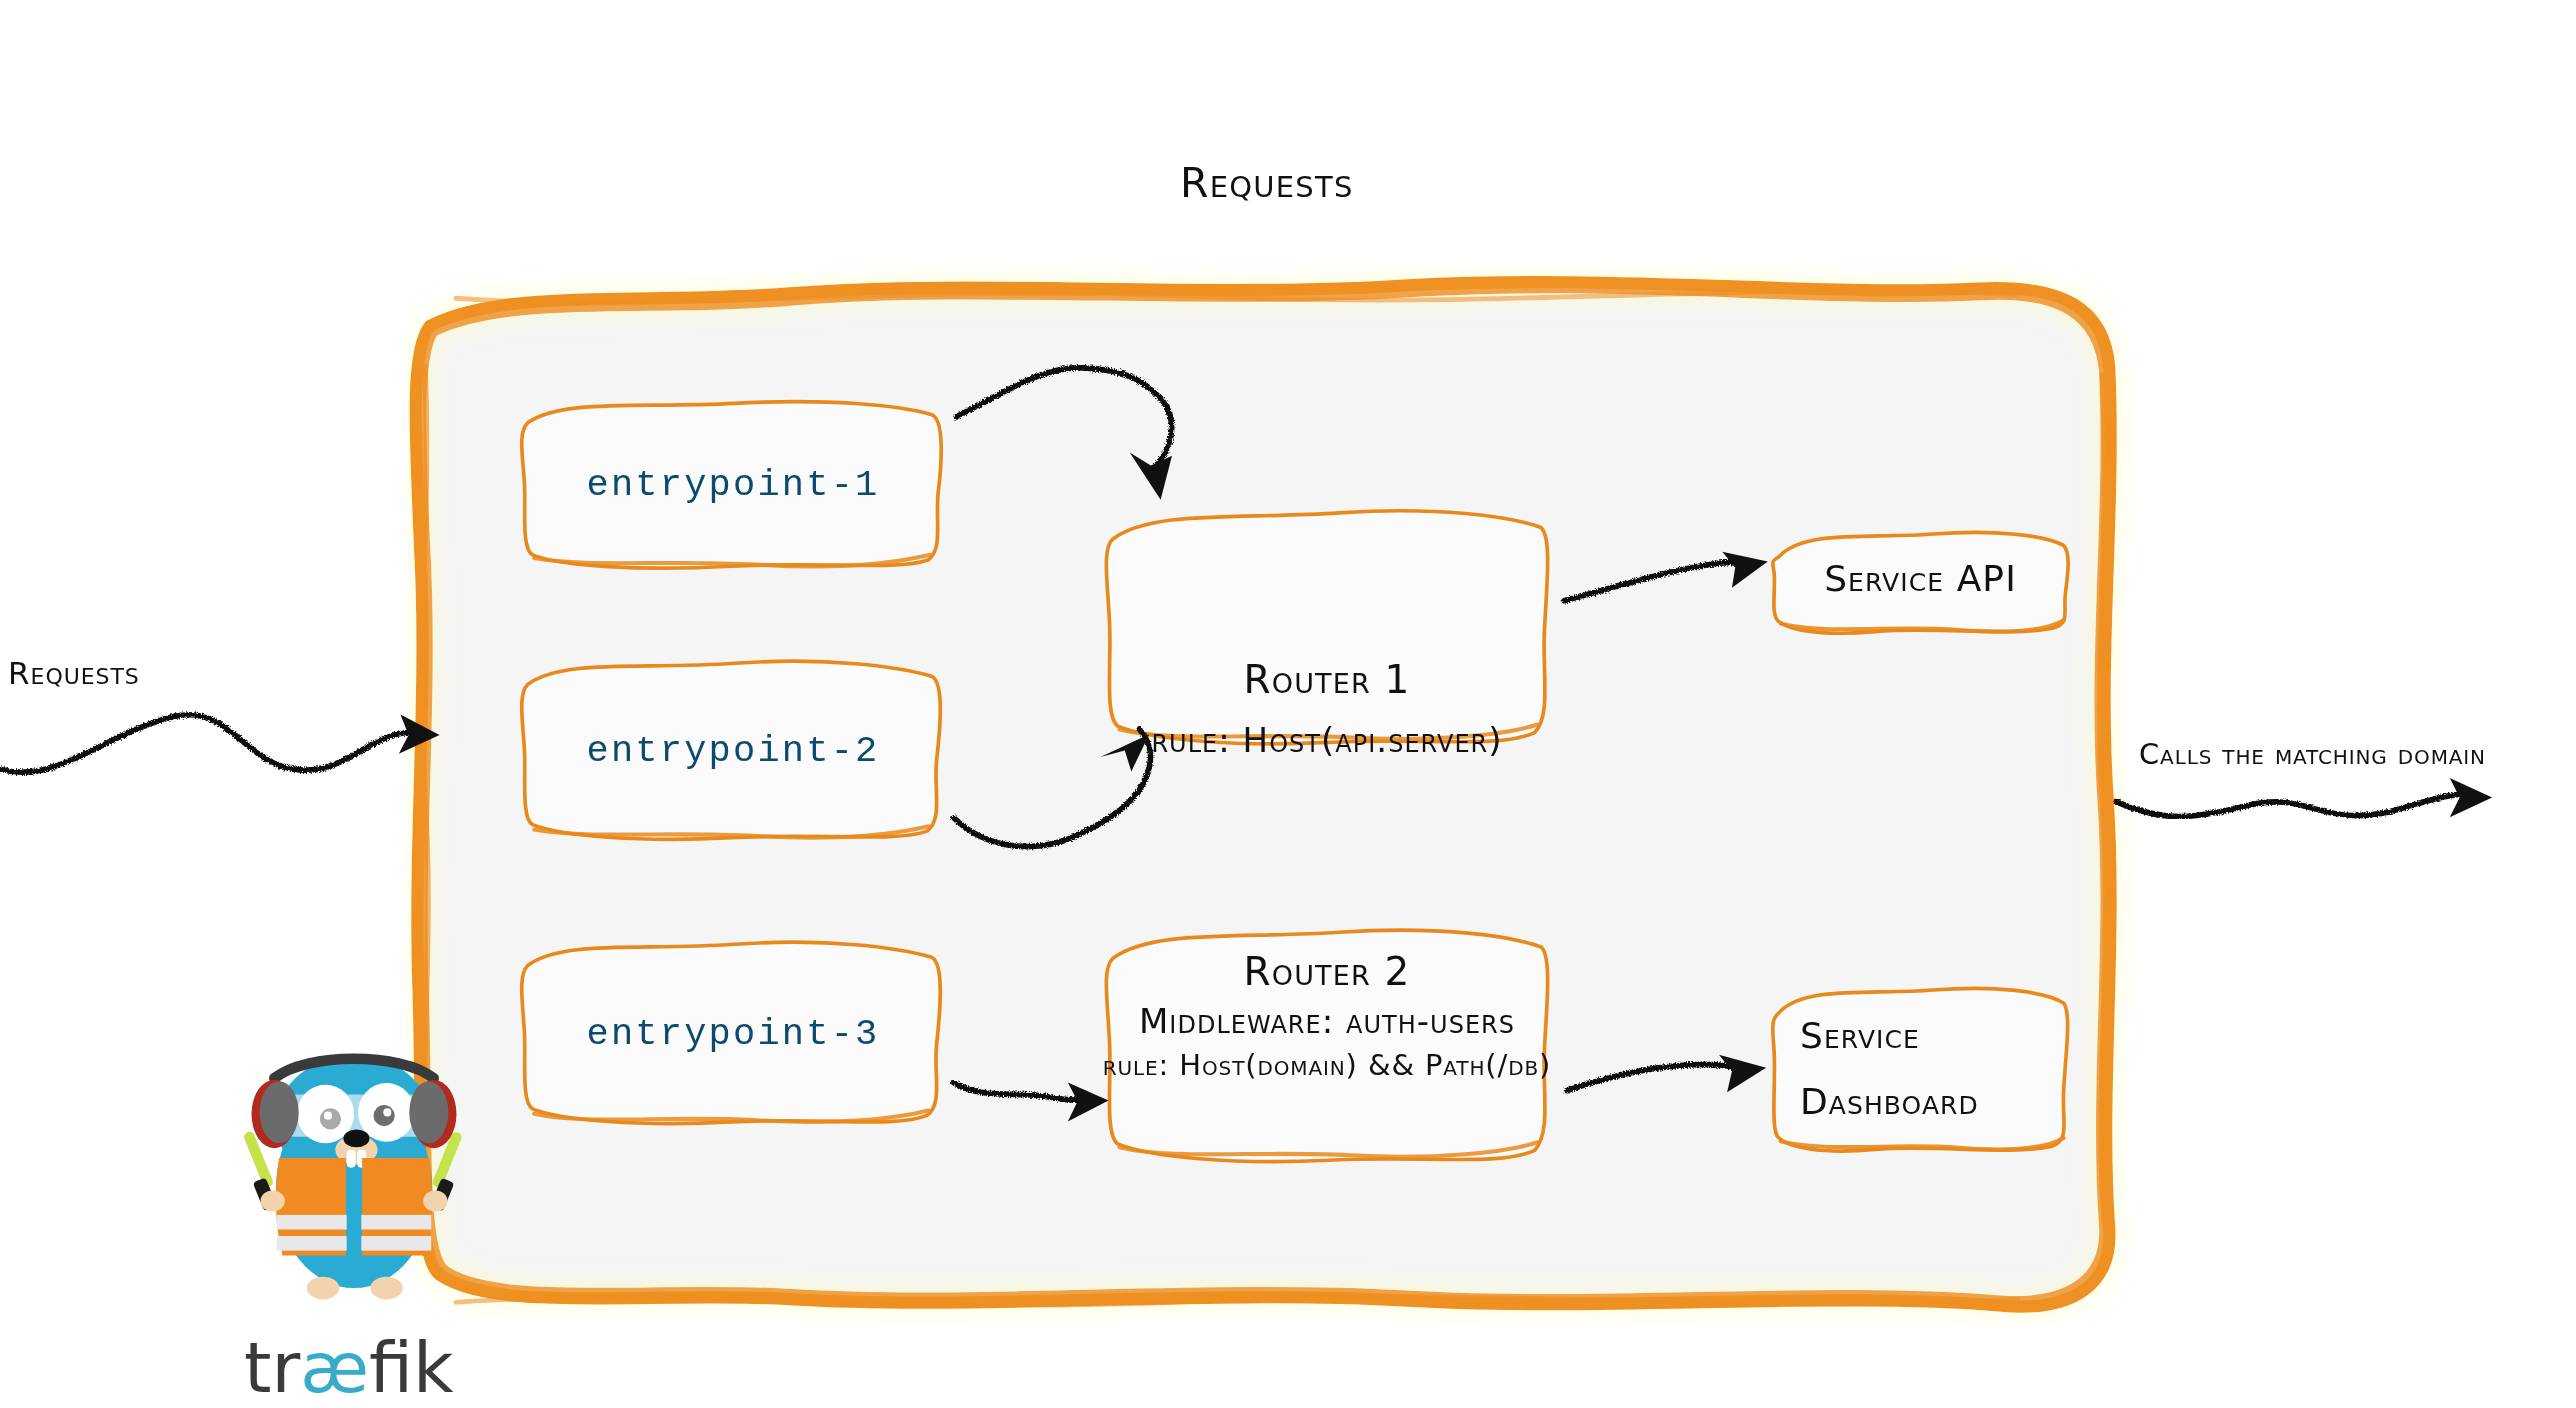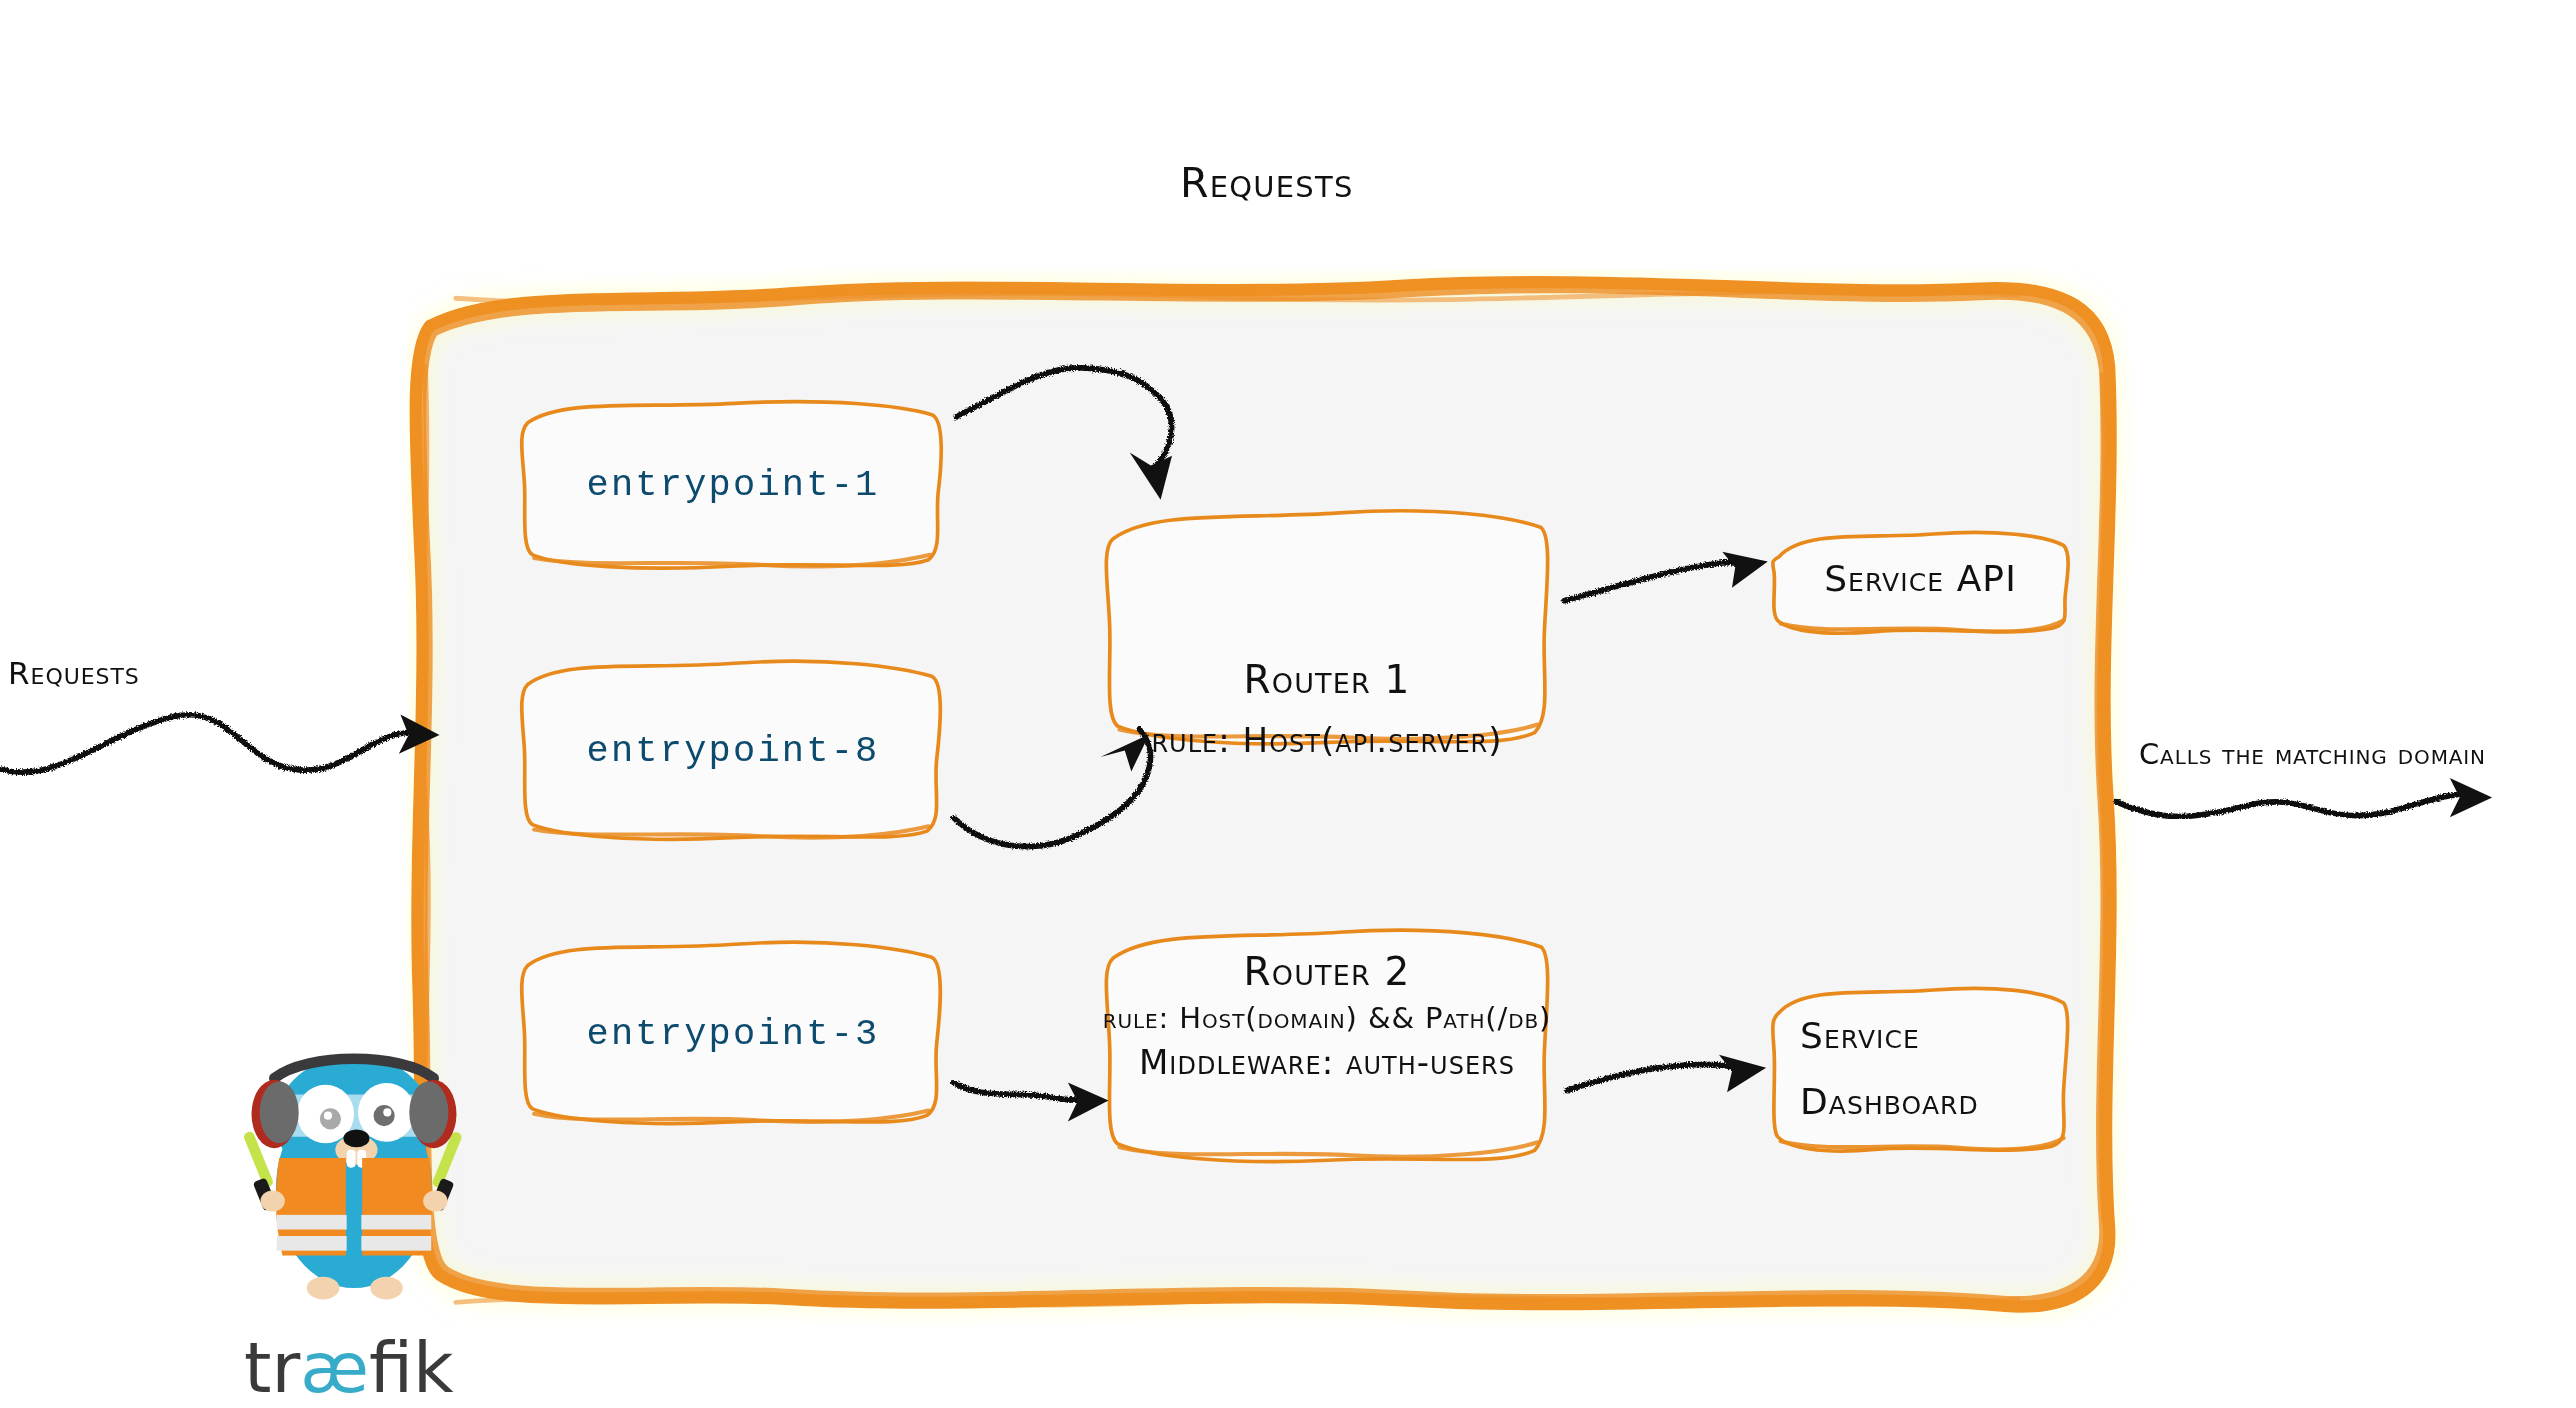--- a/index.html
+++ b/index.html
@@ -148,21 +148,21 @@
 
   <div class="sketchbox" style="left:513px; top:647px; width:440px; height:208px;">
     <svg viewBox="0 0 540 255" preserveAspectRatio="none">
       <path d="M 18,46 C 60,14 160,28 272,20 C 386,12 474,24 514,36
                C 530,44 524,104 520,138 C 516,176 528,212 508,226
                C 470,240 380,228 268,234 C 156,240 58,232 24,218
                C 10,210 16,160 14,126 C 12,90 6,58 18,46 Z" fill="#FBFBFB" stroke="#E8891C" stroke-width="4.5" stroke-linejoin="round"></path>
       <path d="M 26,224 C 90,236 190,226 300,232 C 400,238 470,230 510,220" fill="none" stroke="#E8891C" stroke-width="5" opacity="0.85" stroke-linecap="round"></path>
     </svg>
     <div class="boxlabel">
-      <span class="mono-hand ep-label">entrypoint-8</span>
+      <span class="mono-hand ep-label">entrypoint-2</span>
     </div>
   </div>
 
   <div class="sketchbox" style="left:513px; top:928px; width:440px; height:212px;">
     <svg viewBox="0 0 540 260" preserveAspectRatio="none">
       <path d="M 18,46 C 60,14 160,28 272,20 C 386,12 474,24 514,36
                C 530,44 524,106 520,142 C 516,180 528,216 508,230
                C 470,246 380,232 268,238 C 156,244 58,236 24,222
                C 10,214 16,162 14,128 C 12,92 6,58 18,46 Z" fill="#FBFBFB" stroke="#E8891C" stroke-width="4.5" stroke-linejoin="round"></path>
       <path d="M 26,228 C 90,242 190,230 300,236 C 400,242 470,234 510,224" fill="none" stroke="#E8891C" stroke-width="5" opacity="0.85" stroke-linecap="round"></path>
@@ -189,22 +189,22 @@
   <div class="sketchbox" style="left:1095px; top:916px; width:464px; height:260px;">
     <svg viewBox="0 0 570 320" preserveAspectRatio="none">
       <path d="M 22,52 C 70,16 180,28 300,20 C 420,12 510,24 548,38
                C 562,50 554,118 552,168 C 550,218 560,266 540,288
                C 498,308 400,294 286,300 C 172,306 66,296 28,280
                C 12,268 20,208 18,158 C 16,108 8,64 22,52 Z" fill="#FBFBFB" stroke="#E8891C" stroke-width="4.5" stroke-linejoin="round"></path>
       <path d="M 30,284 C 96,300 200,288 314,294 C 420,300 506,290 544,278" fill="none" stroke="#E8891C" stroke-width="5" opacity="0.85" stroke-linecap="round"></path>
     </svg>
     <div class="boxlabel" style="justify-content:flex-start; padding-top:33px; gap:7px;">
       <span class="hand router-title">Router 2</span>
+      <span class="hand router-mw">Middleware: auth-users</span>
       <span class="hand router-rule-sm">rule: Host(domain) &amp;&amp; Path(/db)</span>
-      <span class="hand router-mw">Middleware: auth-users</span>
     </div>
   </div>
 
   <div class="sketchbox" style="left:1766px; top:521px; width:309px; height:114px;">
     <svg viewBox="0 0 380 140" preserveAspectRatio="none">
       <path d="M 16,44 C 46,10 130,22 206,16 C 282,10 344,18 366,30
                C 376,40 370,72 368,92 C 366,114 374,126 352,132
                C 300,142 210,130 134,136 C 68,142 26,134 14,122
                C 6,112 12,84 10,64 C 8,50 6,50 16,44 Z" fill="#FBFBFB" stroke="#E8891C" stroke-width="4.5" stroke-linejoin="round"></path>
       <path d="M 18,126 C 70,140 160,128 238,134 C 312,140 350,132 366,122" fill="none" stroke="#E8891C" stroke-width="5" opacity="0.9" stroke-linecap="round"></path>

